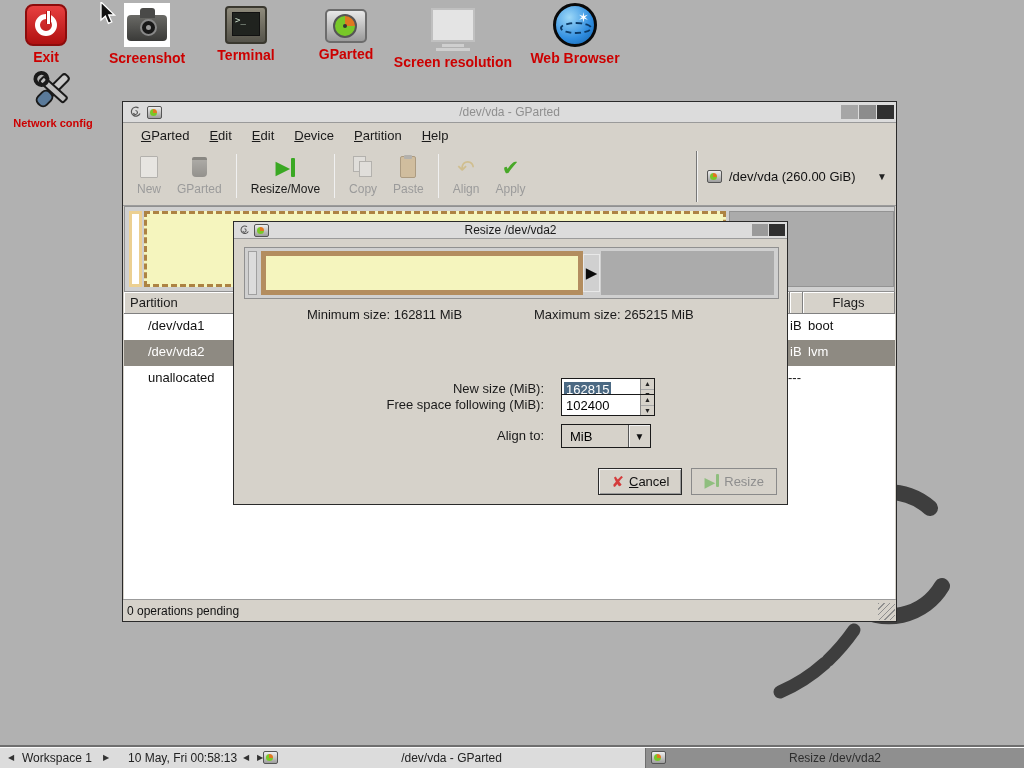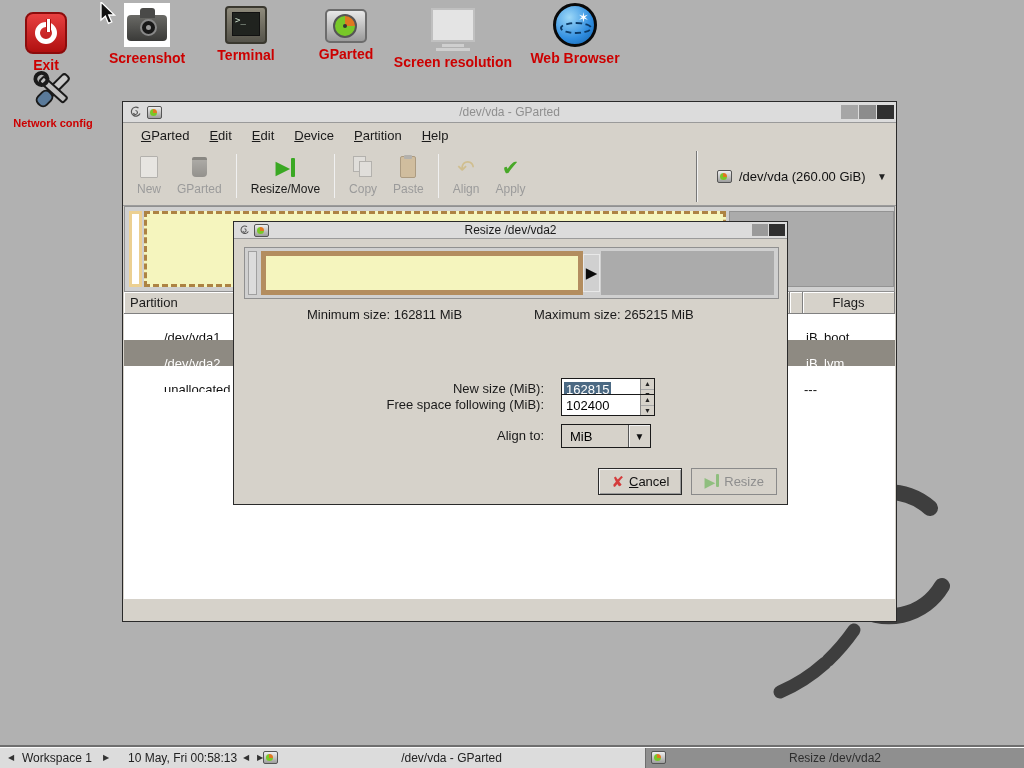--- a/index.html
+++ b/index.html
@@ -68,38 +68,38 @@
   .icon-copy { position:relative; width:20px; height:22px; }
   .icon-copy i, .icon-copy b { position:absolute; width:13px; height:16px; background:#eee; border:1px solid #8a8a8a; }
   .icon-copy i { left:0; top:0; } .icon-copy b { left:6px; top:5px; }
   .icon-paste { width:16px; height:22px; background:#caa46a; border:1px solid #7a5a2a; border-radius:2px; position:relative; }
   .icon-paste::after { content:""; position:absolute; left:3px; top:-2px; width:8px; height:4px; background:#8a8a8a; border-radius:1px; }
   .green-arrow { color:#3aa823; font-size:19px; line-height:1; }
   .green-bar { display:inline-block; width:4px; height:19px; background:#3aa823; margin-left:1px; border-radius:1px; }
   .undo-glyph { font-size:21px; color:#c9a84c; line-height:1; }
   .apply-glyph { font-size:21px; color:#48a828; line-height:1; }
 
-  .device-combo { position:absolute; right:2px; top:3px; bottom:3px; width:198px; border-left:1px solid #777; box-shadow:inset 1px 0 0 #f2f2f2; display:flex; align-items:center; padding-left:20px; }
+  .device-combo { position:absolute; right:2px; top:3px; bottom:3px; width:198px; border-left:1px solid #777; box-shadow:inset 1px 0 0 #f2f2f2; display:flex; align-items:center; padding-left:10px; }
   .device-text { font-size:13px; color:#111; margin-left:7px; white-space:nowrap; }
   .combo-arrow { position:absolute; right:7px; font-size:10px; color:#222; }
 
   .pvisual { position:absolute; left:1px; right:1px; top:104px; height:86px; background:#d0d0d0; border:1px solid #909090; }
   .pv-vda1 { position:absolute; left:4px; top:4px; bottom:4px; width:13px; background:#fff; border:3px solid #ecd092; }
   .pv-vda2 { position:absolute; left:19px; top:4px; bottom:4px; width:582px; background:#f5f5be; border:3px dashed #ad8343; }
   .pv-unalloc { position:absolute; left:604px; top:4px; bottom:4px; width:165px; background:#ababab; border:1px solid #939393; }
 
   .pheader { position:absolute; left:1px; right:1px; top:190px; height:22px; display:flex; }
   .hcell { background:#d6d2ca; border-right:1px solid #808080; border-bottom:1px solid #808080; box-shadow:inset 1px 1px 0 #fff; font-size:13px; color:#1a1a1a; display:flex; align-items:center; padding:0 6px; }
   .hcell.partition { width:215px; }
   .hcell.mid { width:451px; }
   .hcell.frag { width:12px; }
   .hcell.flags { flex:1; justify-content:center; }
 
   .prow { position:absolute; left:1px; right:1px; height:26px; background:#fff; font-size:13px; color:#111; }
-  .prow span { position:absolute; top:16px;margin-left:16px; }
+  .prow span { position:absolute; top:4px; }
   .prow .p-name { left:24px; }
   .prow .p-frag { left:666px; }
   .prow .p-flags { left:684px; }
   .prow.selected { background:#8e8a82; color:#fff; }
 
   .client-fill { position:absolute; left:1px; right:1px; top:290px; height:207px; background:#fff; }
   .statusbar { position:absolute; left:0; right:0; bottom:0; height:22px; background:#d6d2ca; border-top:1px solid #9b9b9b; font-size:12px; color:#111; display:flex; align-items:center; padding-left:4px; }
   .grip { position:absolute; right:1px; bottom:1px; width:17px; height:17px; background:repeating-linear-gradient(315deg,#d6d2ca 0 3px,#8f8f8f 3px 4px); }
 
   
@@ -156,21 +156,21 @@
   .swirl { position:absolute; left:762px; top:468px; }
 </style>
 </head>
 <body>
 
 <svg class="swirl" width="235" height="245" viewBox="0 0 235 245">
   <path d="M 168 40 A 62 62 0 1 0 180 118" fill="none" stroke="#3e3e3e" stroke-width="16" stroke-linecap="round" stroke-dasharray="120 6 60 5 180"></path>
   <path d="M 92 162 Q 62 205 18 224" fill="none" stroke="#3e3e3e" stroke-width="13" stroke-linecap="round" stroke-dasharray="40 4 90"></path>
 </svg>
 
-<div class="dicon" style="left:14px;top:12px;width:64px;">
+<div class="dicon" style="left:14px;top:4px;width:64px;">
   <div class="icon-art exit-art">
       <div class="exit-ring"></div>
       <div class="exit-bar"></div>
     </div>
   <span class="dicon-label">Exit</span>
 </div>
 <div class="dicon" style="left:109px;top:3px;width:76px;">
   <div class="icon-art shot-art">
       <div class="cam-body"></div>
       <div class="cam-hump"></div>
@@ -323,20 +323,24 @@
     <span class="p-flags">lvm</span>
   </div>
   <div class="prow" style="top:264px">
     <span class="p-name">unallocated</span>
     <span class="p-frag" style="left:664px">---</span>
     <span class="p-flags"></span>
   </div>
 
   <div class="client-fill"></div>
 
+  <div class="statusbar">
+    <span>0 operations pending</span>
+    <div class="grip"></div>
+  </div>
 </div>
 
 <div class="window" id="resize-dialog">
   <div class="titlebar">
     <svg style="margin-left:5px" width="11" height="13" viewBox="0 0 13 15">
         <path d="M9.5 3 A4.5 4.5 0 1 0 11 8.5 M6.5 5.5 A2 2 0 1 1 4.5 8" fill="none" stroke="#555" stroke-width="1.2"></path>
       </svg>
     <div class="mini-gparted" style="margin-left:4px"></div>
     <span class="title">Resize /dev/vda2</span>
     <div class="winbtns">

